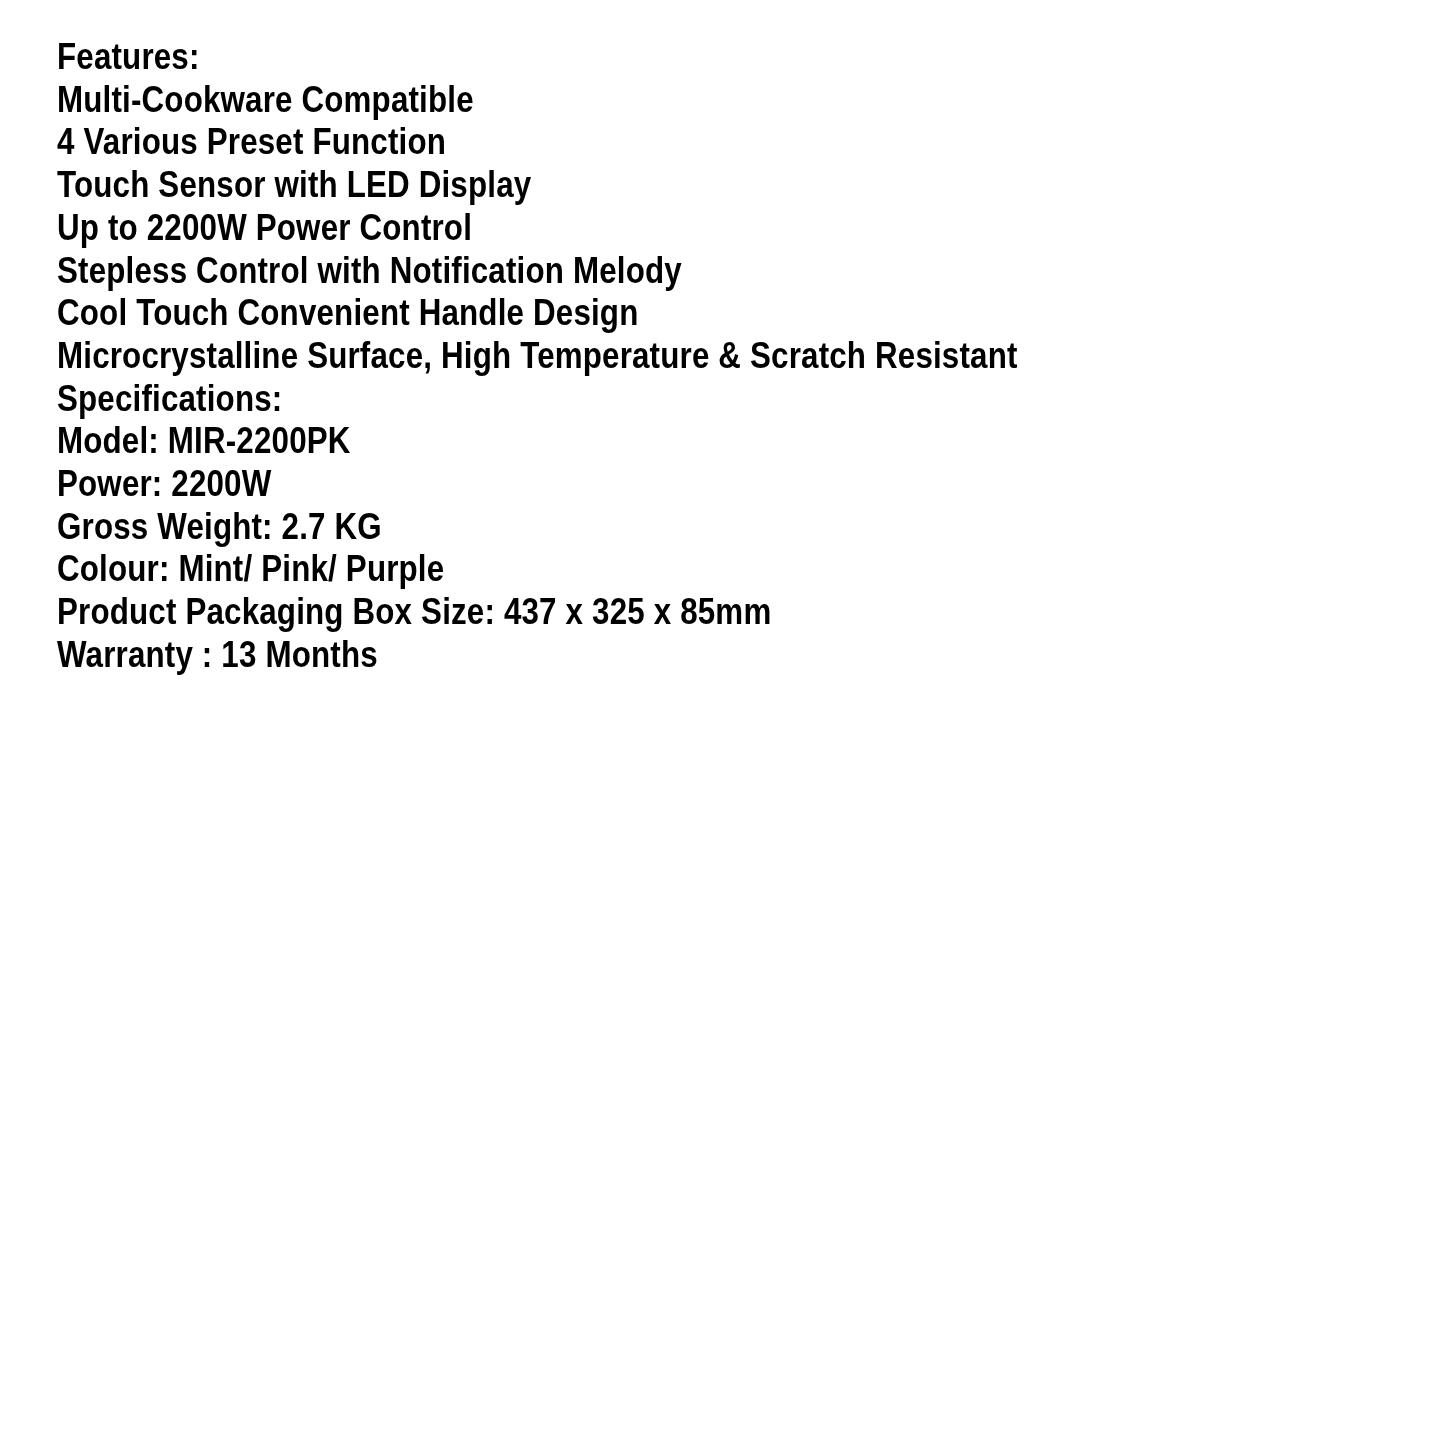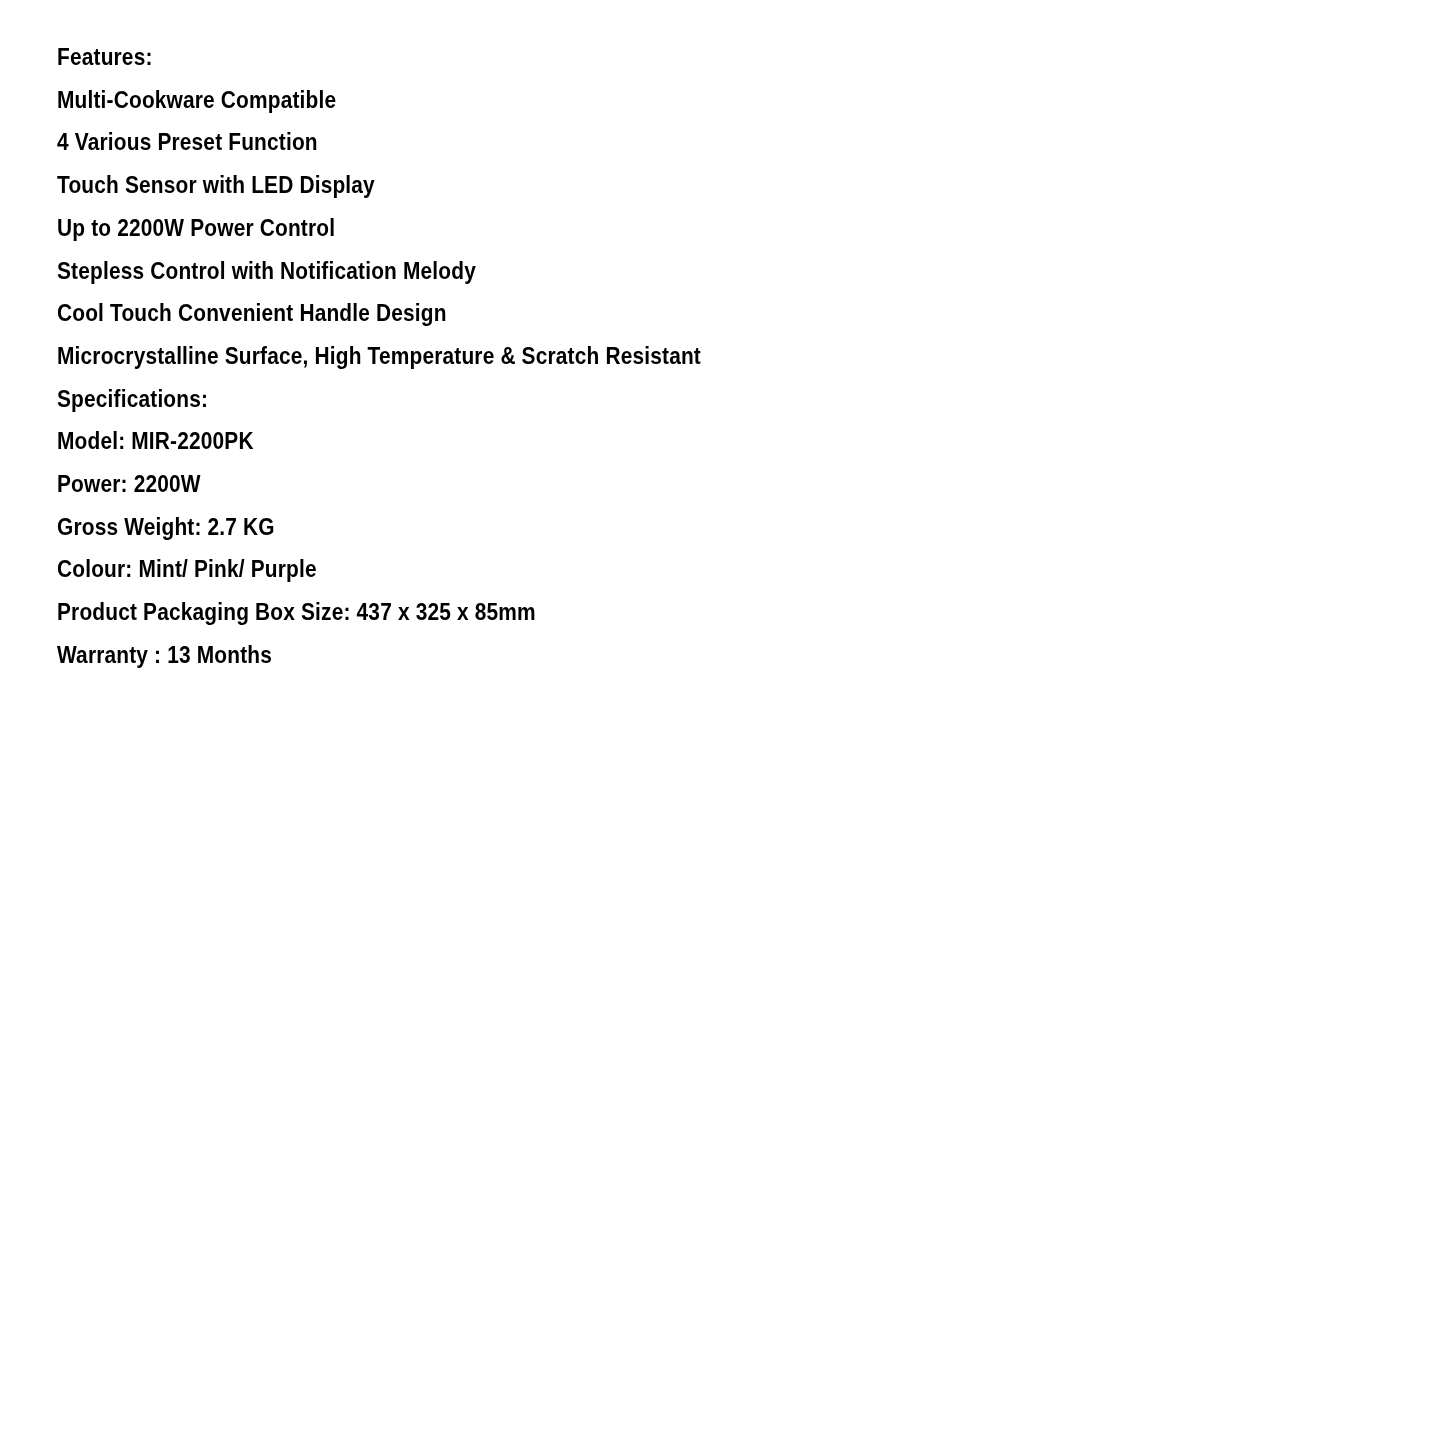--- a/index.html
+++ b/index.html
@@ -14,21 +14,21 @@
     width: 1440px;
     height: 1440px;
     background: #ffffff;
   }
   .text-block {
     position: absolute;
     left: 57px;
     top: 36px;
     font-family: "Liberation Sans", "DejaVu Sans", sans-serif;
     font-weight: 700;
-    font-size: 24px;
+    font-size: 36px;
     line-height: 42.7px;
     color: #000000;
     white-space: nowrap;
   }
   .line {
     display: block;
     transform: scaleX(0.87);
     transform-origin: left center;
     letter-spacing: 0.2px;
   }

